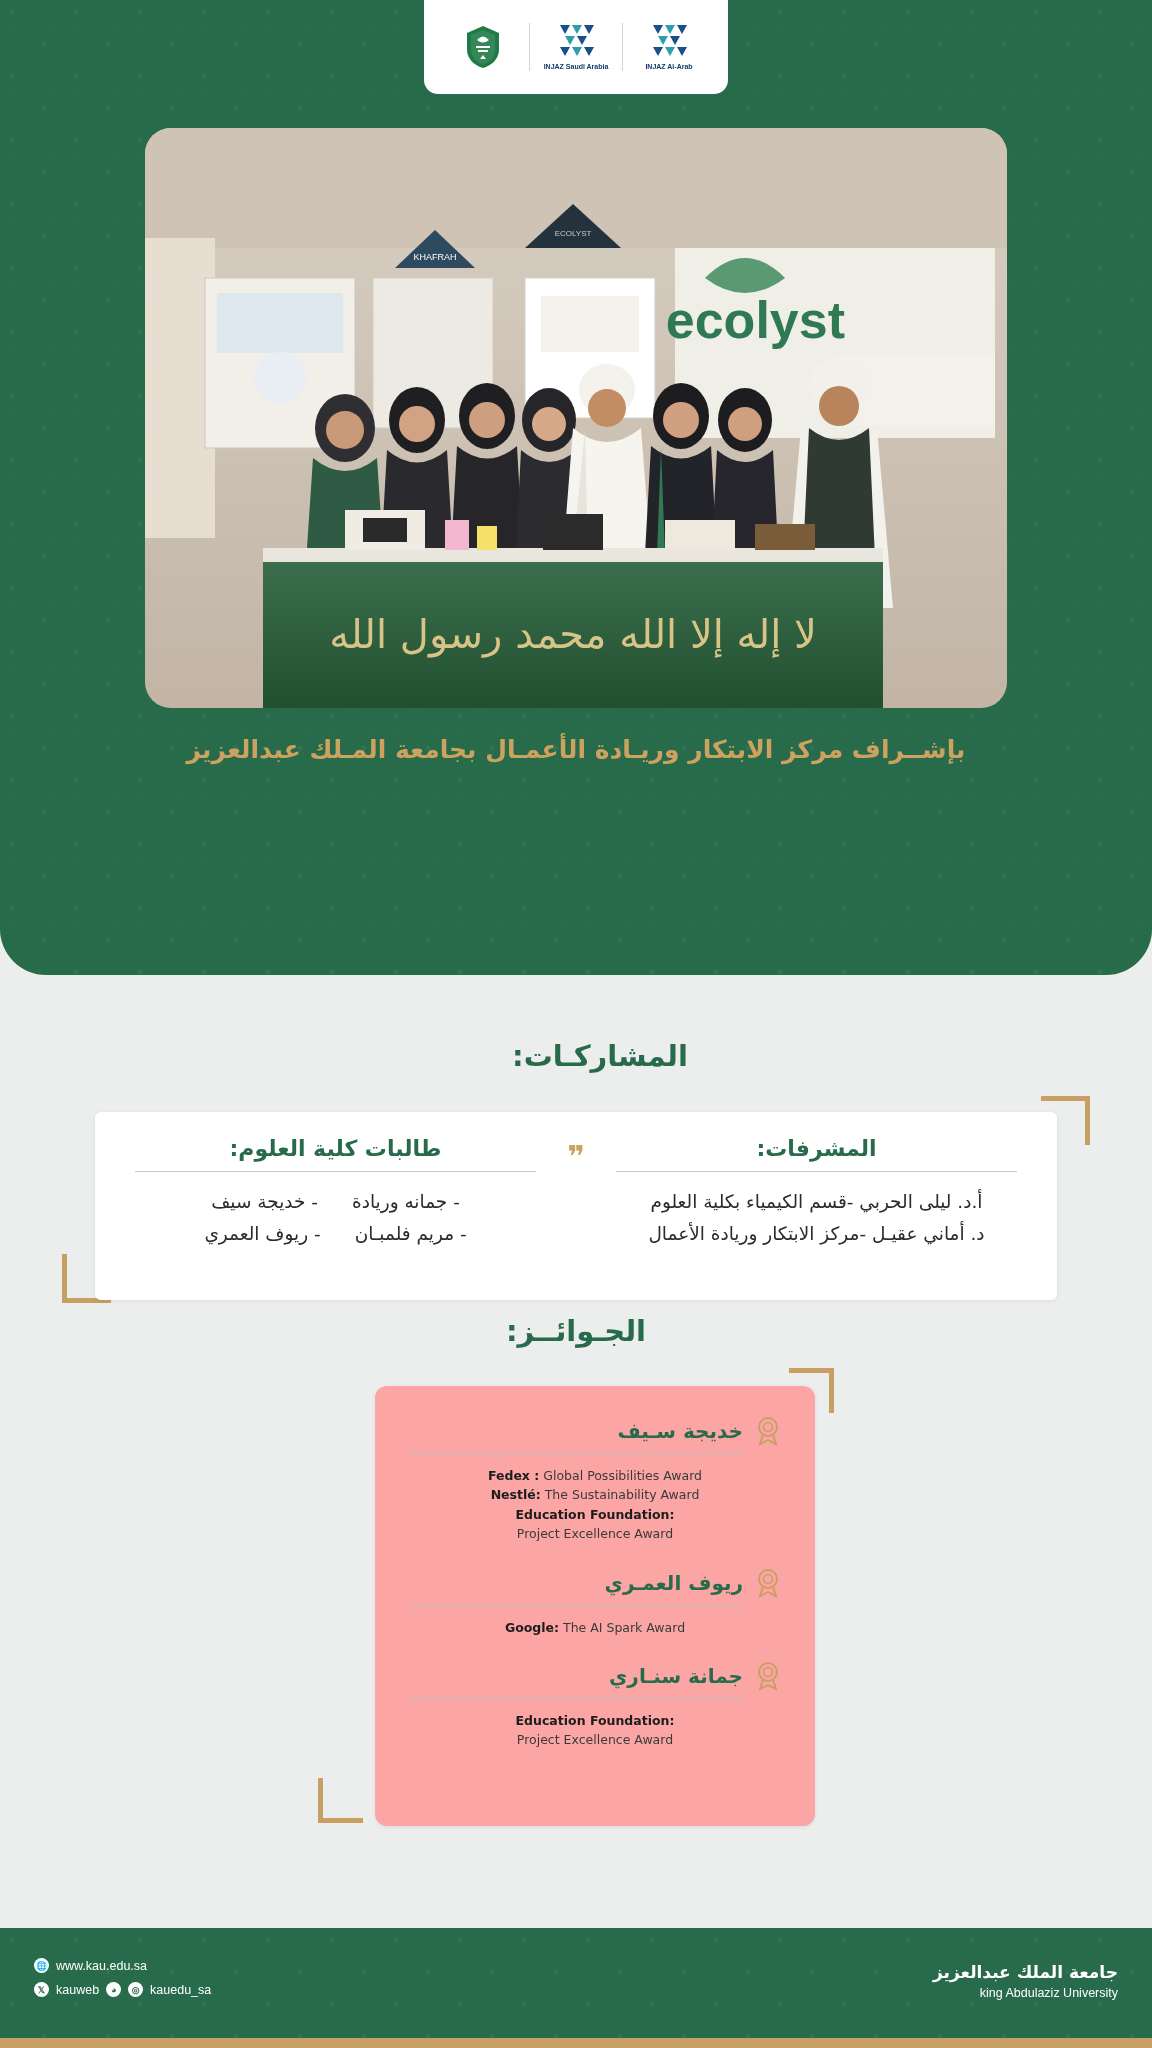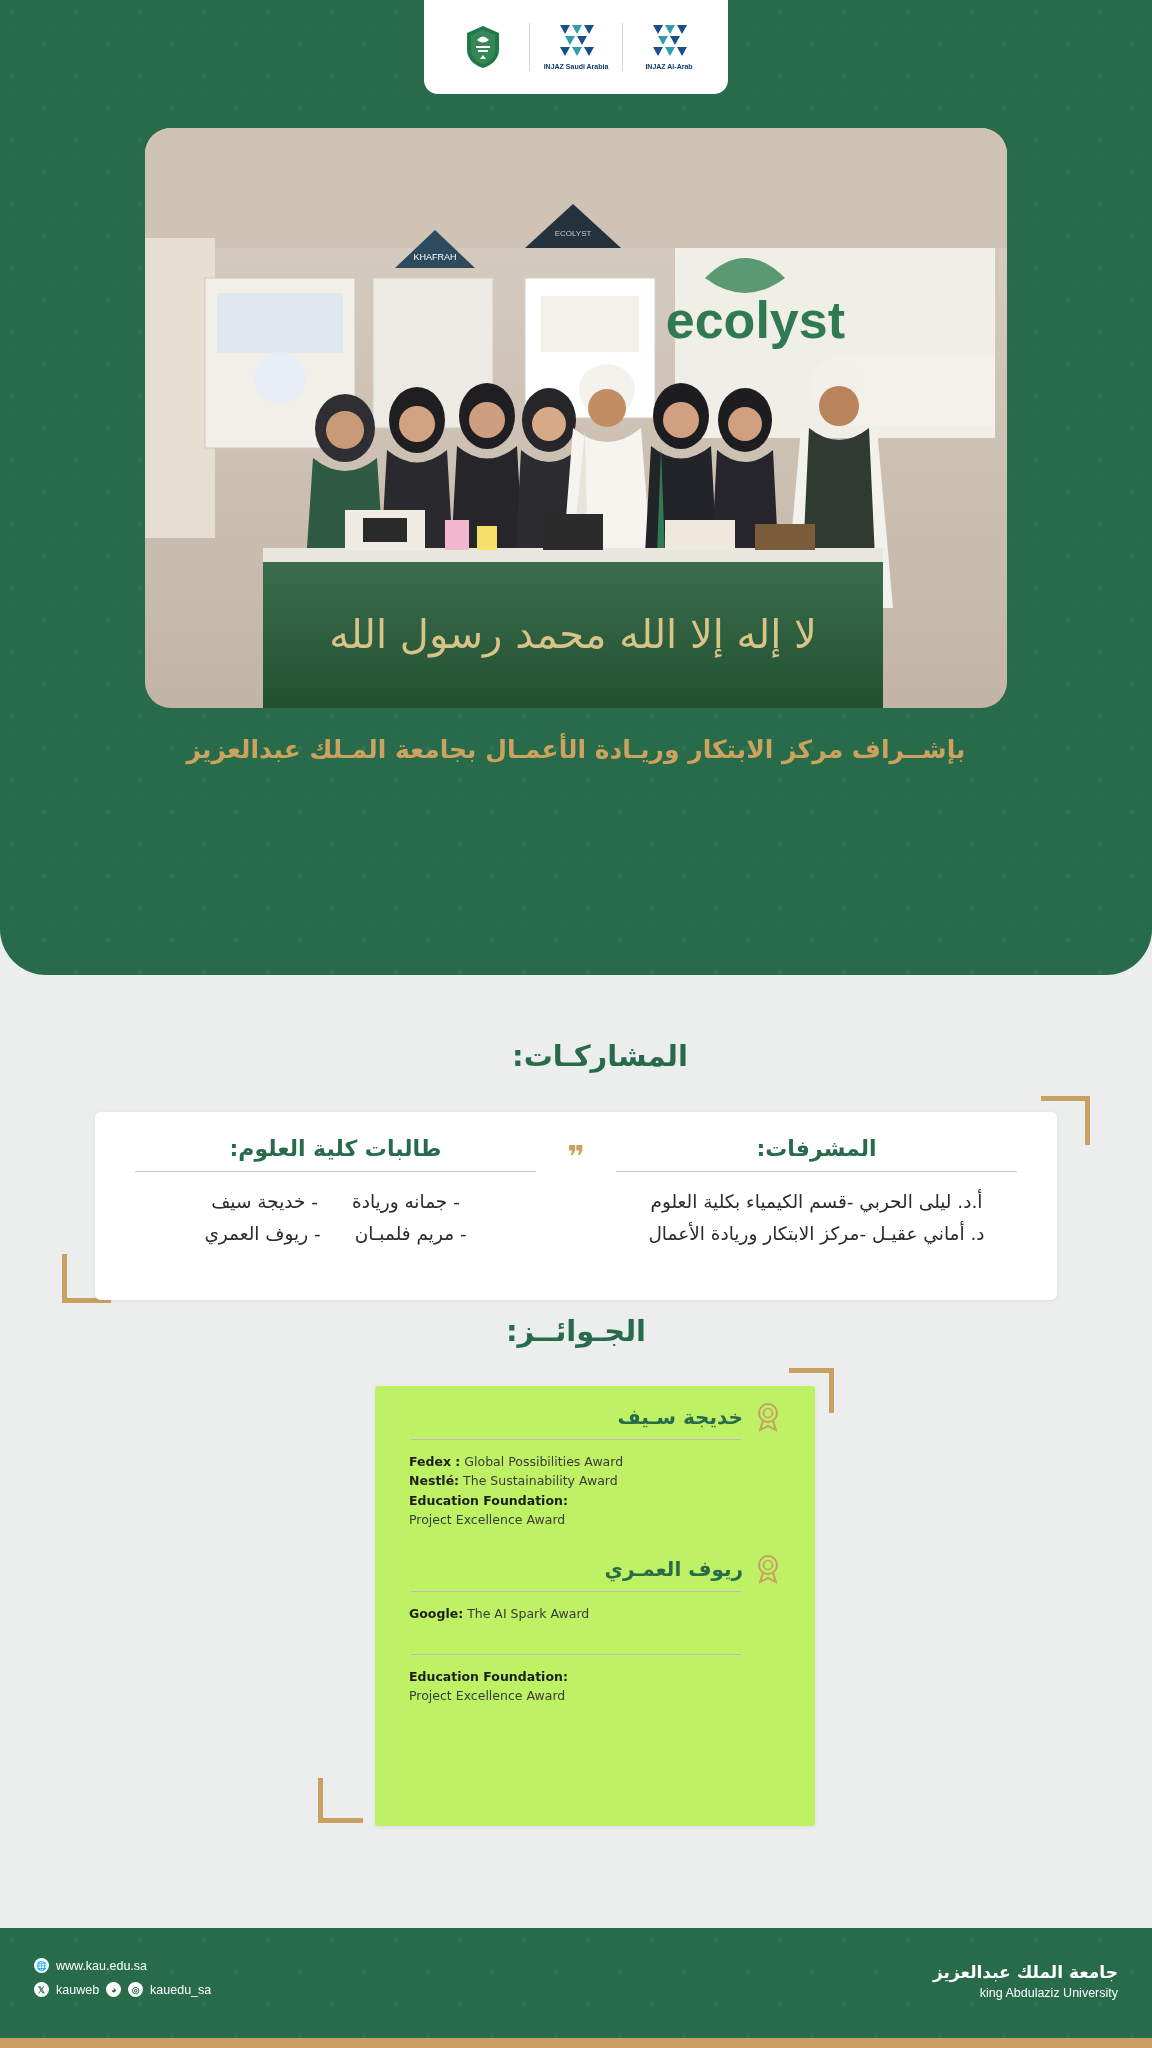--- a/index.html
+++ b/index.html
@@ -73,32 +73,32 @@
   .quote{
     position:absolute;left:50%;top:30px;transform:translateX(-50%);
     color:#cda15e;font-size:30px;font-weight:bold;line-height:1;
   }
   .corner{position:absolute;width:44px;height:44px;border:5px solid #c9a063;}
   .c-tr{top:1096px;right:62px;border-left:none;border-bottom:none;}
   .c-bl{top:1254px;left:62px;border-right:none;border-top:none;}
   
   .a-card{
     position:absolute;left:375px;top:1386px;width:440px;height:440px;
-    background:#bef264;border-radius:3px;box-shadow:0 1px 4px rgba(0,0,0,.07);
-    padding:16px 34px;box-sizing:border-box;
+    background:#fca5a5;border-radius:12px;box-shadow:0 1px 4px rgba(0,0,0,.07);
+    padding:30px 34px;box-sizing:border-box;
   }
   .a-corner{position:absolute;width:40px;height:40px;border:5px solid #c9a063;}
   .a-tr{top:1368px;right:318px;border-left:none;border-bottom:none;}
   .a-bl{top:1778px;left:318px;border-right:none;border-top:none;}
   .a-block{margin-bottom:6px;}
   .a-name-row{display:flex;flex-direction:row;align-items:center;gap:12px;justify-content:flex-start;}
   .a-medal{width:26px;height:30px;flex:0 0 26px;}
   .a-name{color:#276b4b;font-size:20px;font-weight:bold;flex:1;text-align:right;}
   .a-rule{height:1px;background:#bdbdbd;margin:7px 40px 12px 2px;}
-  .a-item{font-size:12.5px;color:#3a3a3a;line-height:1.55;text-align:left;direction:ltr;}
+  .a-item{font-size:12.5px;color:#3a3a3a;line-height:1.55;text-align:center;direction:ltr;}
   .a-item b{color:#1d1d1d;}
   .a-gap{height:18px;}
   
   .footer{
     position:absolute;left:0;bottom:0;width:1152px;height:120px;background:#276b4b;
   }
   .footer .pattern{opacity:.12;}
   .gold-bar{position:absolute;left:0;bottom:0;width:1152px;height:10px;background:#c9a063;}
   .f-left{position:absolute;left:34px;top:30px;direction:ltr;text-align:left;}
   .f-row{display:flex;align-items:center;gap:7px;color:#ffffff;font-size:12.5px;margin-bottom:9px;font-family:"Liberation Sans",sans-serif;}
@@ -308,20 +308,28 @@
       </svg>
       <div class="a-name">ريوف العمـري</div>
     </div>
     <div class="a-rule"></div>
     <div class="a-item"><b>Google:</b> <span>The AI Spark Award</span></div>
   </div>
 
   <div class="a-gap"></div>
 
   <div class="a-block">
+    <div class="a-name-row">
+      <svg class="a-medal" viewBox="0 0 26 30">
+        <circle cx="13" cy="11" r="9" fill="none" stroke="#c9a063" stroke-width="2"></circle>
+        <circle cx="13" cy="11" r="4.5" fill="none" stroke="#c9a063" stroke-width="1.6"></circle>
+        <path d="M8 19 l-3 9 l8 -4 l8 4 l-3 -9" fill="none" stroke="#c9a063" stroke-width="2"></path>
+      </svg>
+      <div class="a-name">جمانة سنـاري</div>
+    </div>
     <div class="a-rule"></div>
     <div class="a-item"><b>Education Foundation:</b><br><span>Project Excellence Award</span></div>
   </div>
 
 </div>
 
 <div class="footer">
   <div class="pattern"></div>
   <div class="f-left">
     <div class="f-row">

